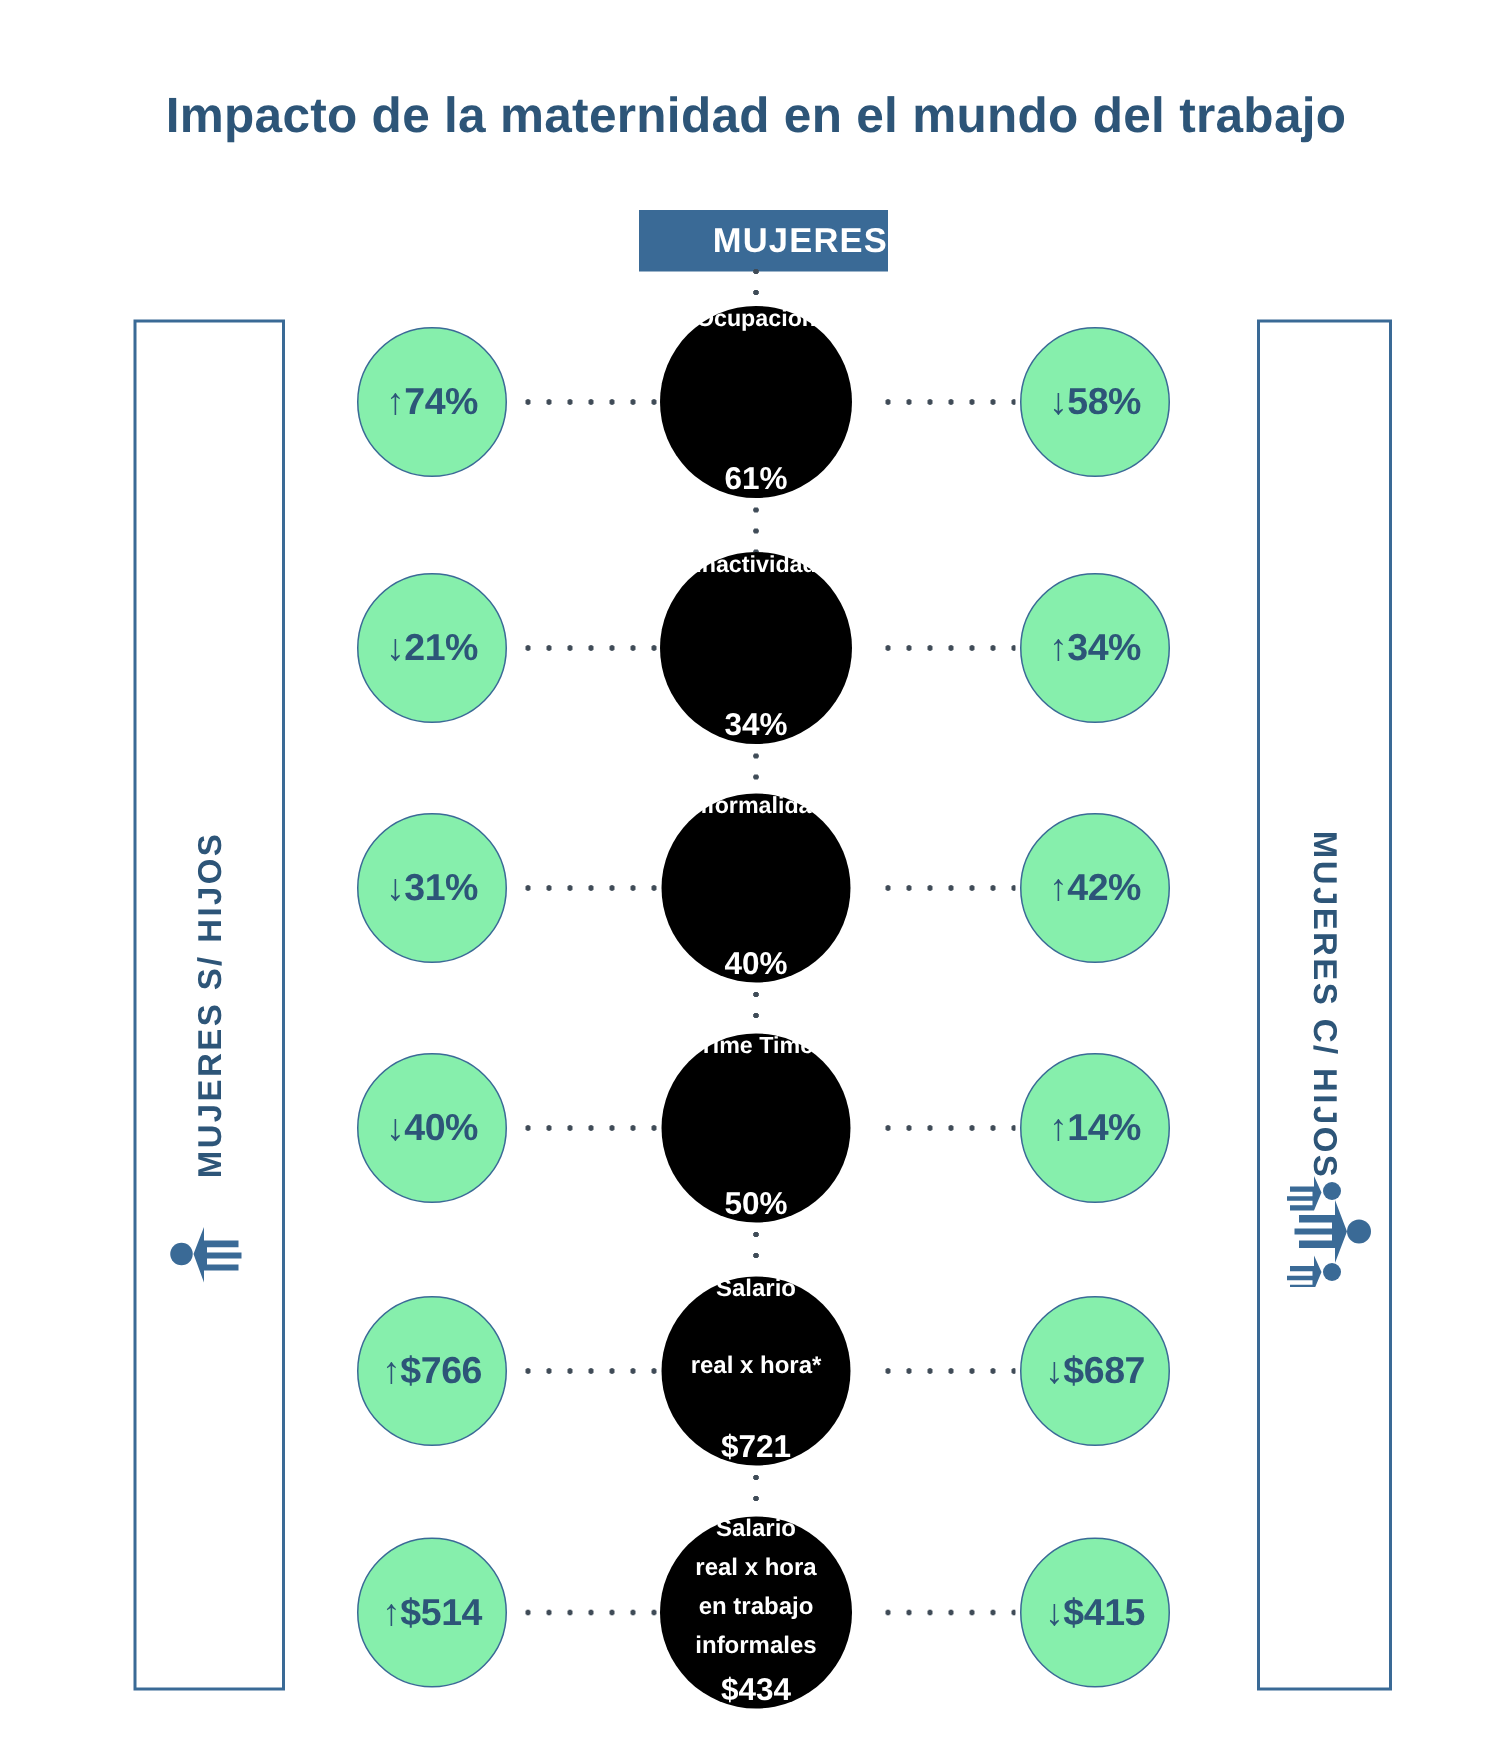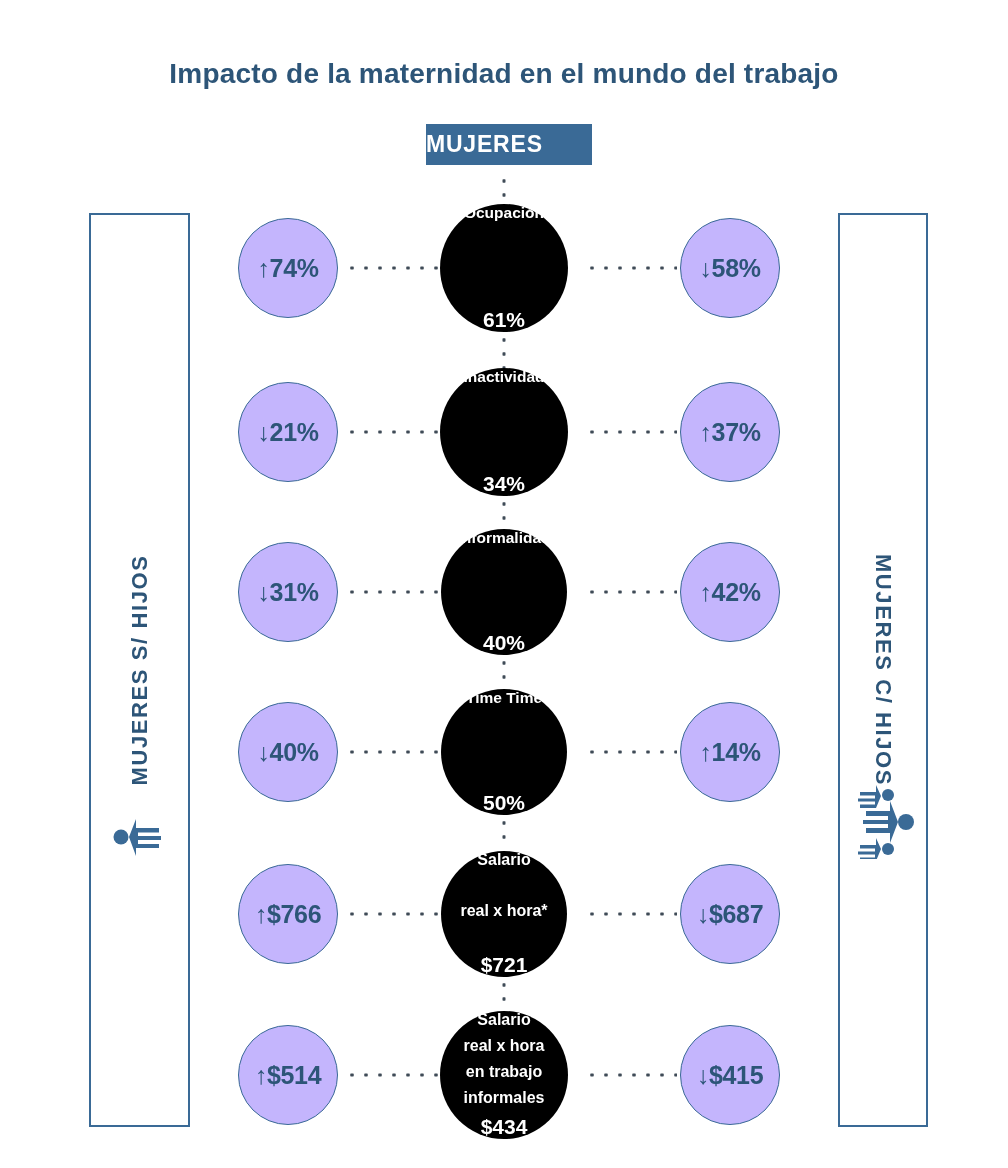--- a/index.html
+++ b/index.html
@@ -16,37 +16,37 @@
     -webkit-font-smoothing: antialiased;
   }
 
   
   #page-title {
     position: absolute;
     left: 0;
     top: 58px;
     width: 1008px;
     text-align: center;
-    font-size: 28px;
+    font-size: 33px;
     font-weight: bold;
     color: #2d5578;
     letter-spacing: 0.2px;
   }
 
   
   #mujeres-chip {
     position: absolute;
     left: 426px;
-    top: 124px;
+    top: 140px;
     width: 166px;
     height: 41px;
     background: #3a6a96;
     display: flex;
     align-items: center;
-    justify-content: flex-start;
+    justify-content: flex-end;
     color: #ffffff;
     font-size: 23px;
     font-weight: bold;
     letter-spacing: 0.8px;
   }
 
   
   .side-panel {
     position: absolute;
     top: 213px;
@@ -112,21 +112,21 @@
   .center-circle.small .c-label { font-size: 16px; }
 
   .side-bubble {
     position: absolute;
     top: 50%;
     transform: translateY(-50%);
     width: 100px;
     height: 100px;
     border-radius: 50%;
     border: 1.6px solid #3a6a96;
-    background: #c4b5fd;
+    background: #86efac;
     color: #2d5578;
     display: flex;
     align-items: center;
     justify-content: center;
     font-size: 25px;
     font-weight: bold;
     letter-spacing: -0.3px;
     box-sizing: border-box;
     white-space: nowrap;
   }
@@ -214,21 +214,21 @@
   <div class="side-bubble left">
     <span>↓21%</span>
   </div>
   <div class="dots-h left"></div>
   <div class="center-circle" style="width:128px;height:128px;">
     <div class="c-label">Inactividad</div>
     <div class="c-value">34%</div>
   </div>
   <div class="dots-h right"></div>
   <div class="side-bubble right">
-    <span>↑37%</span>
+    <span>↑34%</span>
   </div>
 </div>
 <div class="dots-v" style="top:497px; height:33px;"></div>
 
 <div class="row" style="top:592px;">
   <div class="side-bubble left">
     <span>↓31%</span>
   </div>
   <div class="dots-h left"></div>
   <div class="center-circle" style="width:126px;height:126px;">

